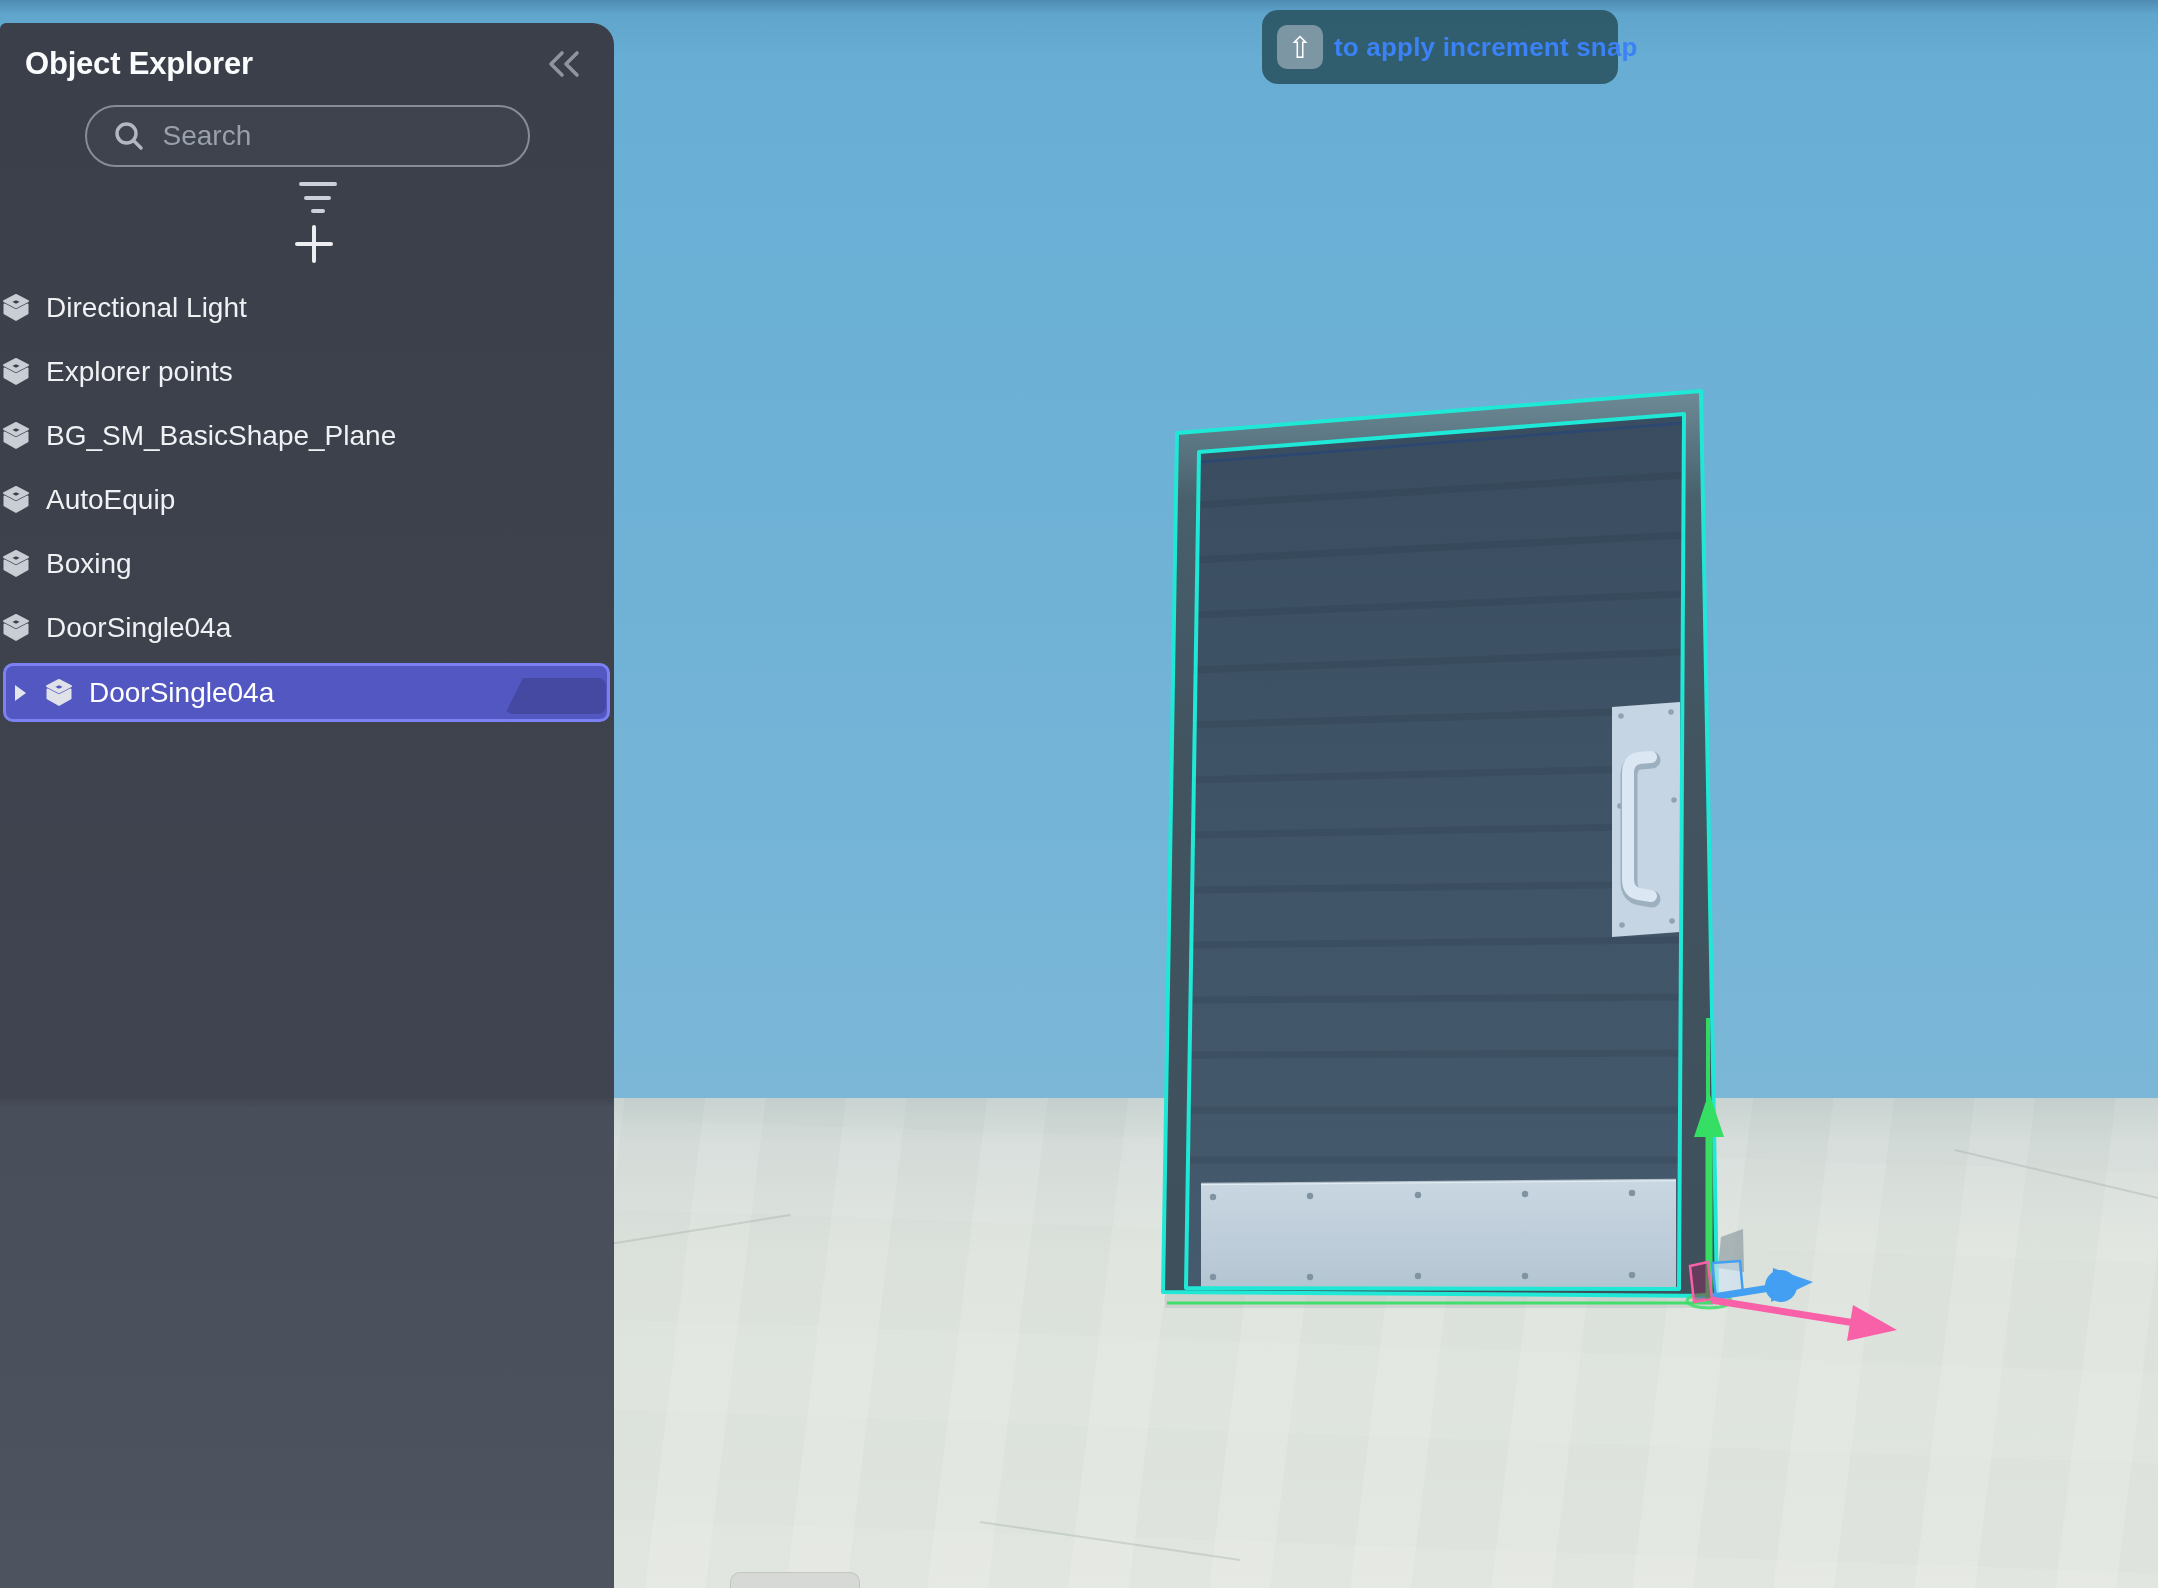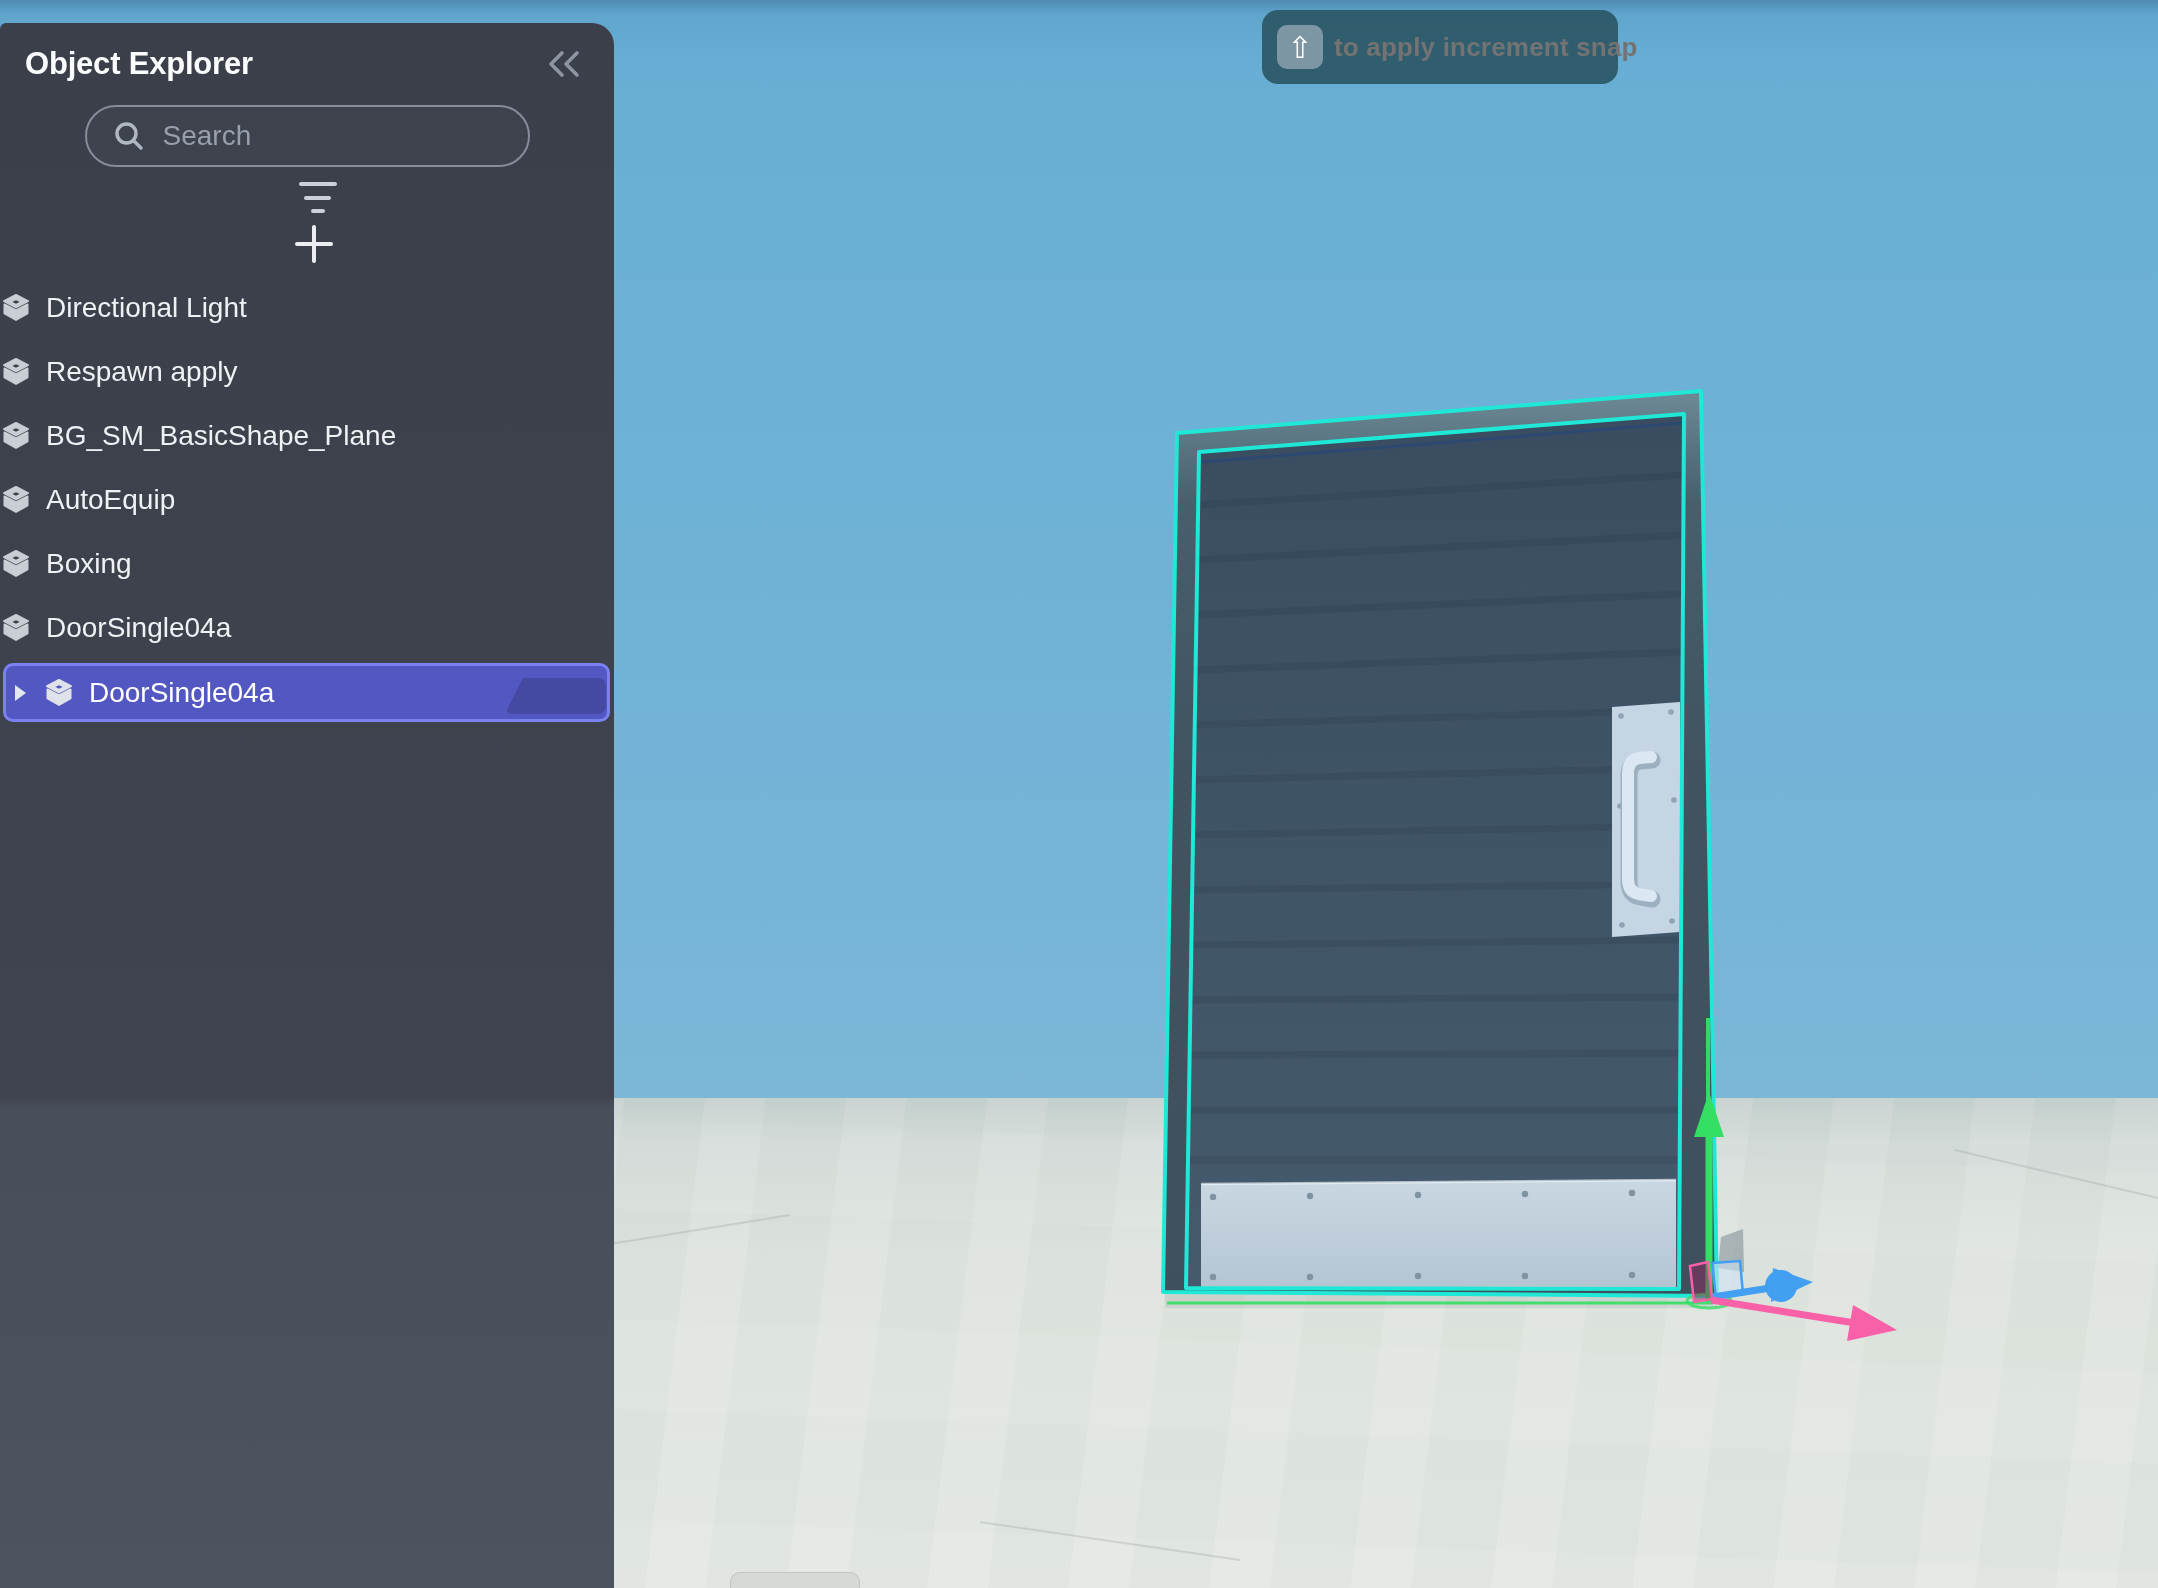--- a/index.html
+++ b/index.html
@@ -19,21 +19,21 @@
 
   .scene-svg{position:absolute;left:0;top:0;width:2158px;height:1588px;}
 
   
   .toast{position:absolute;left:1262px;top:10px;width:356px;height:74px;border-radius:16px;
          background:var(--toast-bg,rgba(43,85,99,.9));display:flex;align-items:center;
          padding:0 13px 0 15px;box-sizing:border-box;gap:11px;}
   .toast .key{width:46px;height:44px;border-radius:10px;background:var(--toast-key-bg,#7d96a4);
          display:flex;align-items:center;justify-content:center;font-size:30px;color:#ffffff;flex:0 0 auto;
          font-family:"DejaVu Sans",sans-serif;}
-  .toast .toast-text{font-size:26px;font-weight:600;color:#737373;letter-spacing:.2px;white-space:nowrap;}
+  .toast .toast-text{font-size:26px;font-weight:600;color:#3b82f6;letter-spacing:.2px;white-space:nowrap;}
 
   
   .sidebar{position:absolute;left:0;top:23px;width:614px;height:1575px;
            border-radius:6px 22px 0 0;box-sizing:border-box;
            background:linear-gradient(180deg,#3a3f4a 0%,#3d424d 40%,#3f4450 68.2%,
                       #484e5a 68.9%,#4a505c 84%,#4d535f 100%);}
   .sb-head{display:flex;align-items:flex-start;justify-content:space-between;
            padding:22px 30px 0 25px;height:56px;box-sizing:content-box;}
   .sb-title{font-size:31px;font-weight:700;color:#fbfcfd;letter-spacing:-.2px;line-height:38px;}
   .collapse-btn{background:none;border:none;padding:2px;margin-top:2px;cursor:pointer;line-height:0;}
@@ -256,21 +256,21 @@
         <span class="row-label">Directional Light</span>
       </div>
 
       <div class="row">
         <span>
             <svg width="32" height="32" viewBox="0 0 32 32" fill="#c9cdd4" stroke="#c9cdd4" stroke-width="2" stroke-linejoin="round" fill-rule="evenodd">
               <path d="M16 3 L28 9.2 L16 15.4 L4 9.2 Z M16 7 L21.8 9.9 L16 12.8 L10.2 9.9 Z"></path>
               <path d="M4.5 12.5 L16 18.5 L27.5 12.5 L27.5 21.5 L16 28 L4.5 21.5 Z"></path>
             </svg>
           </span>
-        <span class="row-label">Respawn apply</span>
+        <span class="row-label">Explorer points</span>
       </div>
 
       <div class="row">
         <span>
             <svg width="32" height="32" viewBox="0 0 32 32" fill="#c9cdd4" stroke="#c9cdd4" stroke-width="2" stroke-linejoin="round" fill-rule="evenodd">
               <path d="M16 3 L28 9.2 L16 15.4 L4 9.2 Z M16 7 L21.8 9.9 L16 12.8 L10.2 9.9 Z"></path>
               <path d="M4.5 12.5 L16 18.5 L27.5 12.5 L27.5 21.5 L16 28 L4.5 21.5 Z"></path>
             </svg>
           </span>
         <span class="row-label">BG_SM_BasicShape_Plane</span>

